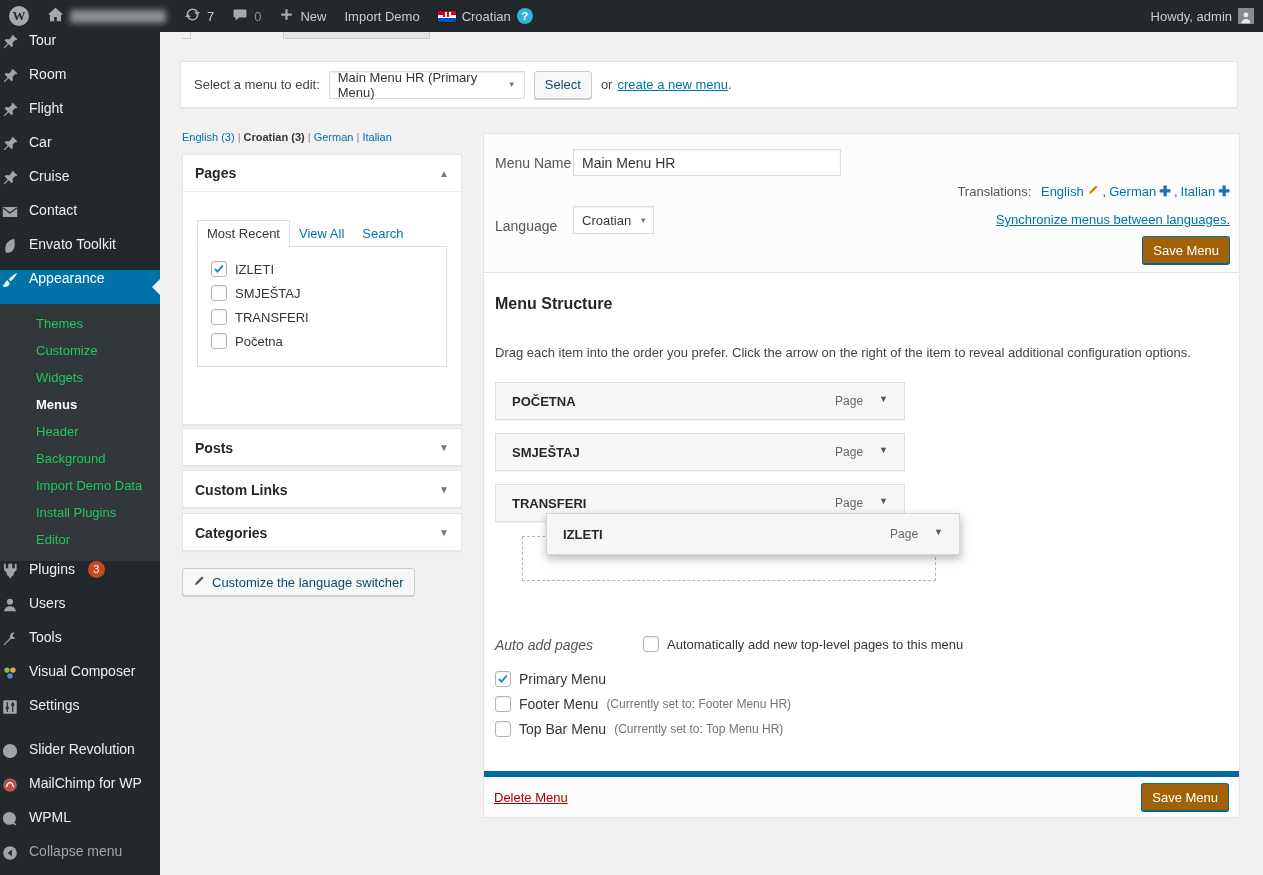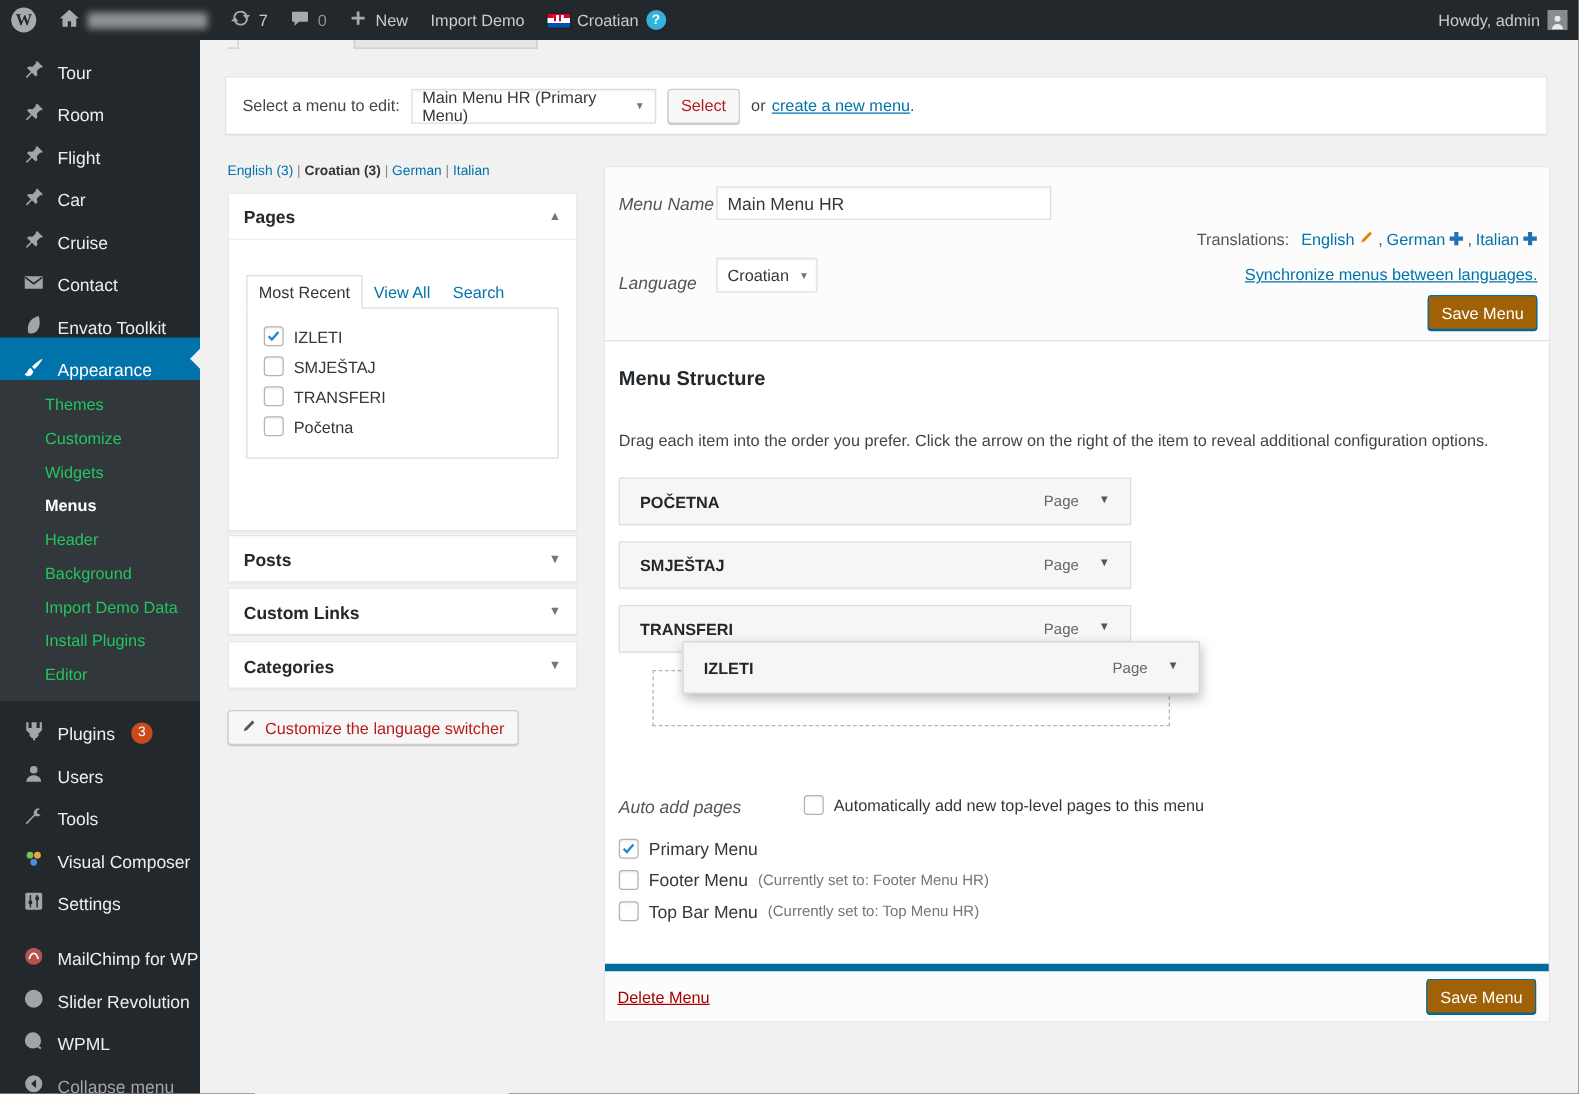--- a/index.html
+++ b/index.html
@@ -20,21 +20,21 @@
   .flag{position:relative;width:18px;height:11px;background:linear-gradient(180deg,#d80027 0 34%,#ffffff 34% 67%,#0052b4 67% 100%);box-shadow:0 0 0 1px rgba(0,0,0,.25)}
   .flag i{position:absolute;left:5px;top:1px;width:8px;height:5px;
     background:repeating-linear-gradient(90deg,#d80027 0 2px,#fff 2px 4px)}
   .help-circle{width:16px;height:16px;border-radius:50%;background:#33b3db;color:#fff;font-weight:bold;
     font-size:11px;display:flex;align-items:center;justify-content:center}
   .ab-spacer{flex:1}
   .avatar{width:16px;height:16px;background:#888c91;display:flex;align-items:flex-end;justify-content:center;overflow:hidden}
 
   
   .sidebar{position:absolute;top:32px;left:0;width:160px;height:843px;background:#23282d;z-index:50}
-  .sm-item{position:relative;display:flex;align-items:flex-end;height:34px;padding-left:17px;gap:9px;
+  .sm-item{position:relative;display:flex;align-items:flex-start;height:34px;padding-left:0;gap:9px;
     color:#eee;font-size:14px;cursor:pointer}
   .sm-item .sm-icon{width:20px;height:20px;display:flex;align-items:center;justify-content:center}
   .sm-item svg{fill:#a0a5aa}
   .sm-item.active{background:#0073aa;color:#fff}
   .sm-item.active svg{fill:#fff}
   .sm-item.active::after{content:"";position:absolute;right:0;top:50%;margin-top:-8px;
     border:8px solid transparent;border-right-color:#f1f1f1}
   .badge{background:#ca4a1f;color:#fff;border-radius:9px;font-size:11px;line-height:17px;
     min-width:17px;text-align:center;padding:0 5px;margin-left:4px}
   .submenu{background:#32373c;padding:7px 0}
@@ -50,21 +50,21 @@
     border:1px solid #ccc;border-top:none}
 
   .select-bar{position:absolute;left:20px;top:29px;width:1058px;height:47px;background:#fff;
     border:1px solid #e3e3e3;box-shadow:0 1px 1px rgba(0,0,0,.04);display:flex;align-items:center;
     padding:0 13px;gap:9px}
   .fselect{display:flex;align-items:center;justify-content:space-between;gap:8px;background:#fff;
     border:1px solid #ddd;box-shadow:inset 0 1px 2px rgba(0,0,0,.07);height:28px;padding:0 8px;
     font-size:13px;color:#32373c;cursor:pointer}
   .caret{font-size:8px;color:#777}
   .btn{display:inline-flex;align-items:center;gap:6px;background:#f7f7f7;border:1px solid #ccc;
-    border-radius:3px;height:28px;padding:0 10px;font-size:13px;color:#b91c1c;box-shadow:0 1px 0 #ccc;cursor:pointer}
+    border-radius:3px;height:28px;padding:0 10px;font-size:13px;color:#0c4a6e;box-shadow:0 1px 0 #ccc;cursor:pointer}
   .btn-primary{background:#a16207;border-color:#0073aa #006799 #006799;color:#fff;box-shadow:0 1px 0 #006799}
   .u{text-decoration:underline}
 
   .lang-filter{position:absolute;left:22px;top:99px;font-size:11px;color:#888}
   .lang-filter .cur{color:#32373c;font-weight:bold}
 
   .postbox{position:absolute;left:22px;width:280px;background:#fff;border:1px solid #e5e5e5;
     box-shadow:0 1px 1px rgba(0,0,0,.04)}
   .postbox-head{display:flex;align-items:center;justify-content:space-between;height:37px;
     padding:0 12px;cursor:pointer}
@@ -84,21 +84,21 @@
   .cb.checked svg{display:block}
   .pages-foot{display:flex;align-items:center;justify-content:space-between;margin-top:14px}
   #posts-box{top:396px;height:38px}
   #custom-box{top:438px;height:38px}
   #cats-box{top:481px;height:38px}
   .lang-switch-btn{position:absolute;left:22px;top:536px}
 
   
   .panel{position:absolute;left:323px;top:101px;width:757px;height:685px;background:#fff;border:1px solid #e5e5e5}
   .panel-head{position:relative;height:139px;background:#fcfcfc;border-bottom:1px solid #dfdfdf}
-  .flabel{position:absolute;font-style:italic;font-size:14px;color:#555}
+  .flabel{position:absolute;font-size:14px;color:#555}
   .name-input{position:absolute;left:89px;top:15px;width:268px;height:27px;border:1px solid #ddd;
     box-shadow:inset 0 1px 2px rgba(0,0,0,.07);padding:0 8px;font-size:14px;color:#32373c;
     font-family:"Liberation Sans",sans-serif}
   .translations{position:absolute;right:9px;top:49px;font-size:13px;color:#555;display:flex;align-items:center;gap:3px}
   .plus-ico{color:#2271b1;font-weight:bold;font-size:14px;line-height:10px}
   .sync-link{position:absolute;right:9px;top:78px;font-size:13px}
   .save-top{position:absolute;right:9px;top:102px}
   .lang-select{position:absolute;left:89px;top:72px;width:81px}
 
   .panel-body{position:relative;padding:22px 11px 0}
@@ -312,35 +312,35 @@
             <path d="M7 4.5v11M13 4.5v11" stroke="#23282d" stroke-width="1.3"></path>
             <rect x="5.4" y="9.5" width="3.2" height="3" fill="#23282d"></rect>
             <rect x="11.4" y="6" width="3.2" height="3" fill="#23282d"></rect>
           </svg>
         </span>
       <span class="sm-label">Settings</span>
     </div>
     <div class="side-gap"></div>
     <div class="sm-item">
       <span class="sm-icon">
-          <svg width="18" height="18" viewBox="0 0 20 20">
-            <circle cx="10" cy="10" r="7.6" fill="#b5534e"></circle>
-            <path d="M6 12.4c.9-3.2 2.4-5 4-5s3.1 1.8 4 5" fill="none" stroke="#fff" stroke-width="1.5"></path>
-          </svg>
-        </span>
-      <span class="sm-label">MailChimp for WP</span>
-    </div>
-    <div class="sm-item">
-      <span class="sm-icon">
           <svg width="18" height="18" viewBox="0 0 20 20" fill="none" stroke="#a0a5aa" stroke-width="1.8">
             <circle cx="10" cy="10" r="7"></circle>
             <path d="M6.5 10a3.5 3.5 0 0 1 6-2.4M13.5 10a3.5 3.5 0 0 1-6 2.4"></path>
           </svg>
         </span>
       <span class="sm-label">Slider Revolution</span>
+    </div>
+    <div class="sm-item">
+      <span class="sm-icon">
+          <svg width="18" height="18" viewBox="0 0 20 20">
+            <circle cx="10" cy="10" r="7.6" fill="#b5534e"></circle>
+            <path d="M6 12.4c.9-3.2 2.4-5 4-5s3.1 1.8 4 5" fill="none" stroke="#fff" stroke-width="1.5"></path>
+          </svg>
+        </span>
+      <span class="sm-label">MailChimp for WP</span>
     </div>
     <div class="sm-item">
       <span class="sm-icon">
           <svg width="18" height="18" viewBox="0 0 20 20" fill="none" stroke="#a0a5aa" stroke-width="1.8">
             <circle cx="9.3" cy="9.3" r="6.3"></circle>
             <path d="M12.5 13.5l3.8 3"></path>
           </svg>
         </span>
       <span class="sm-label">WPML</span>
     </div>

